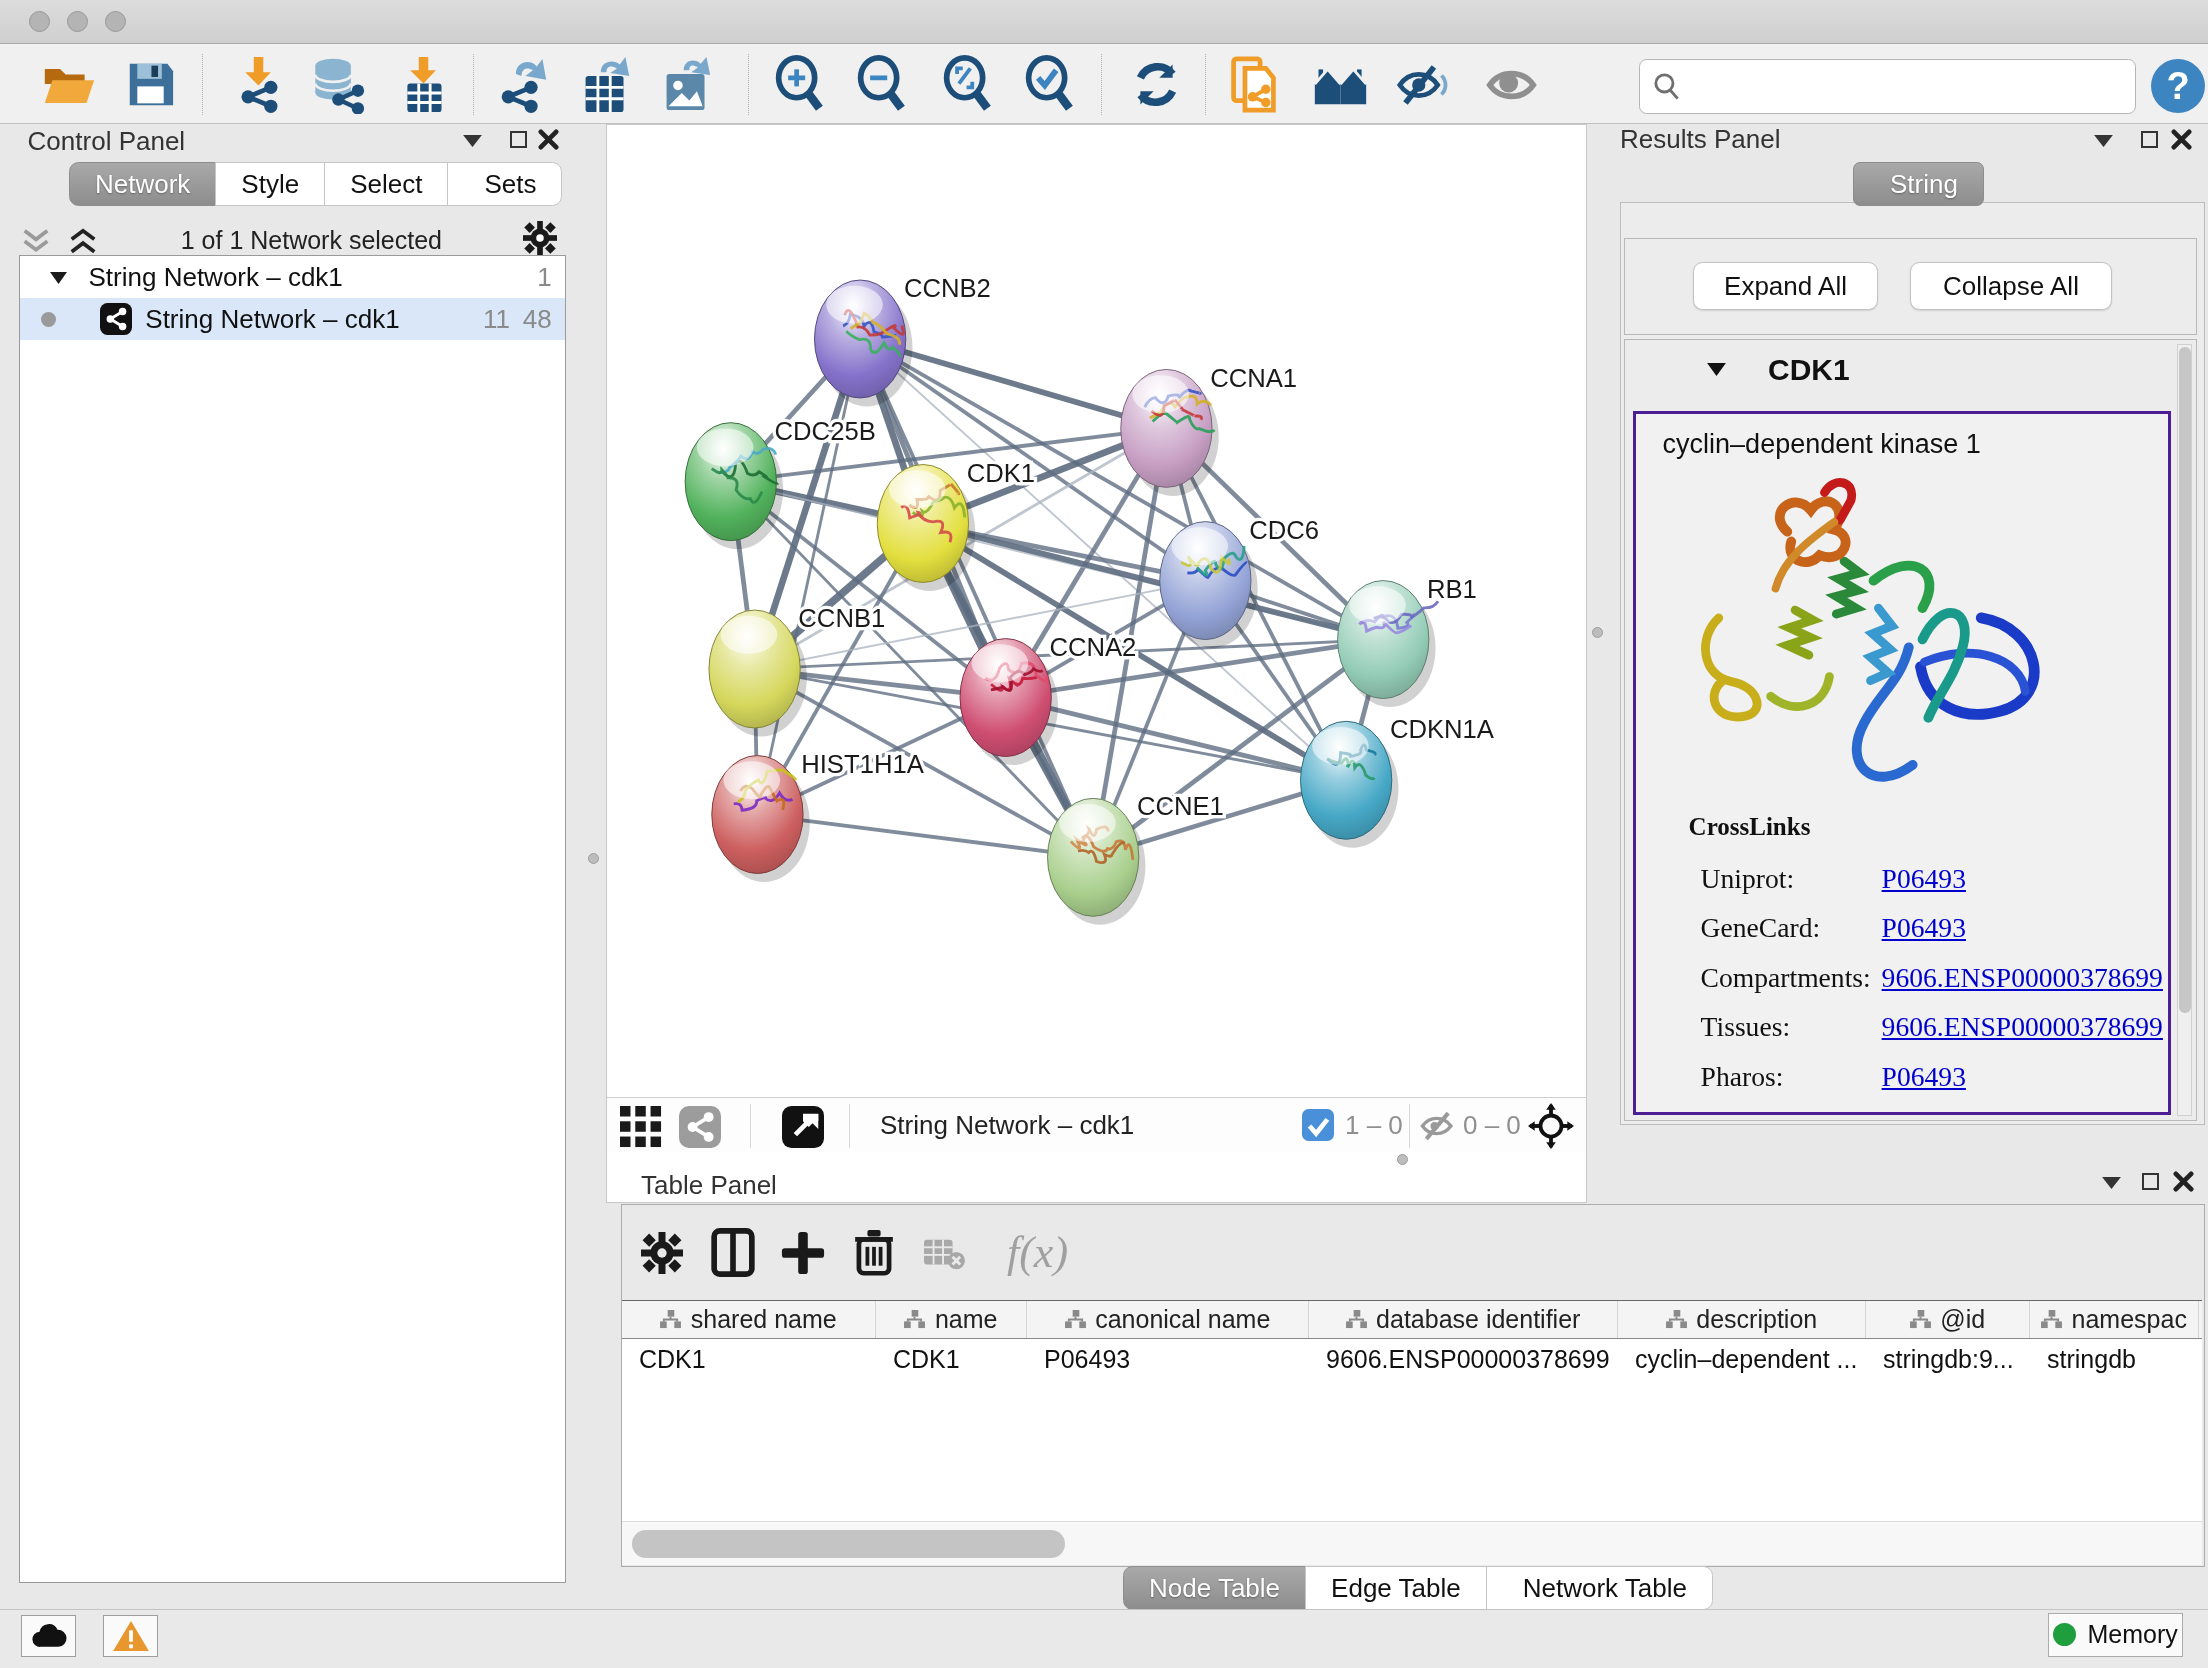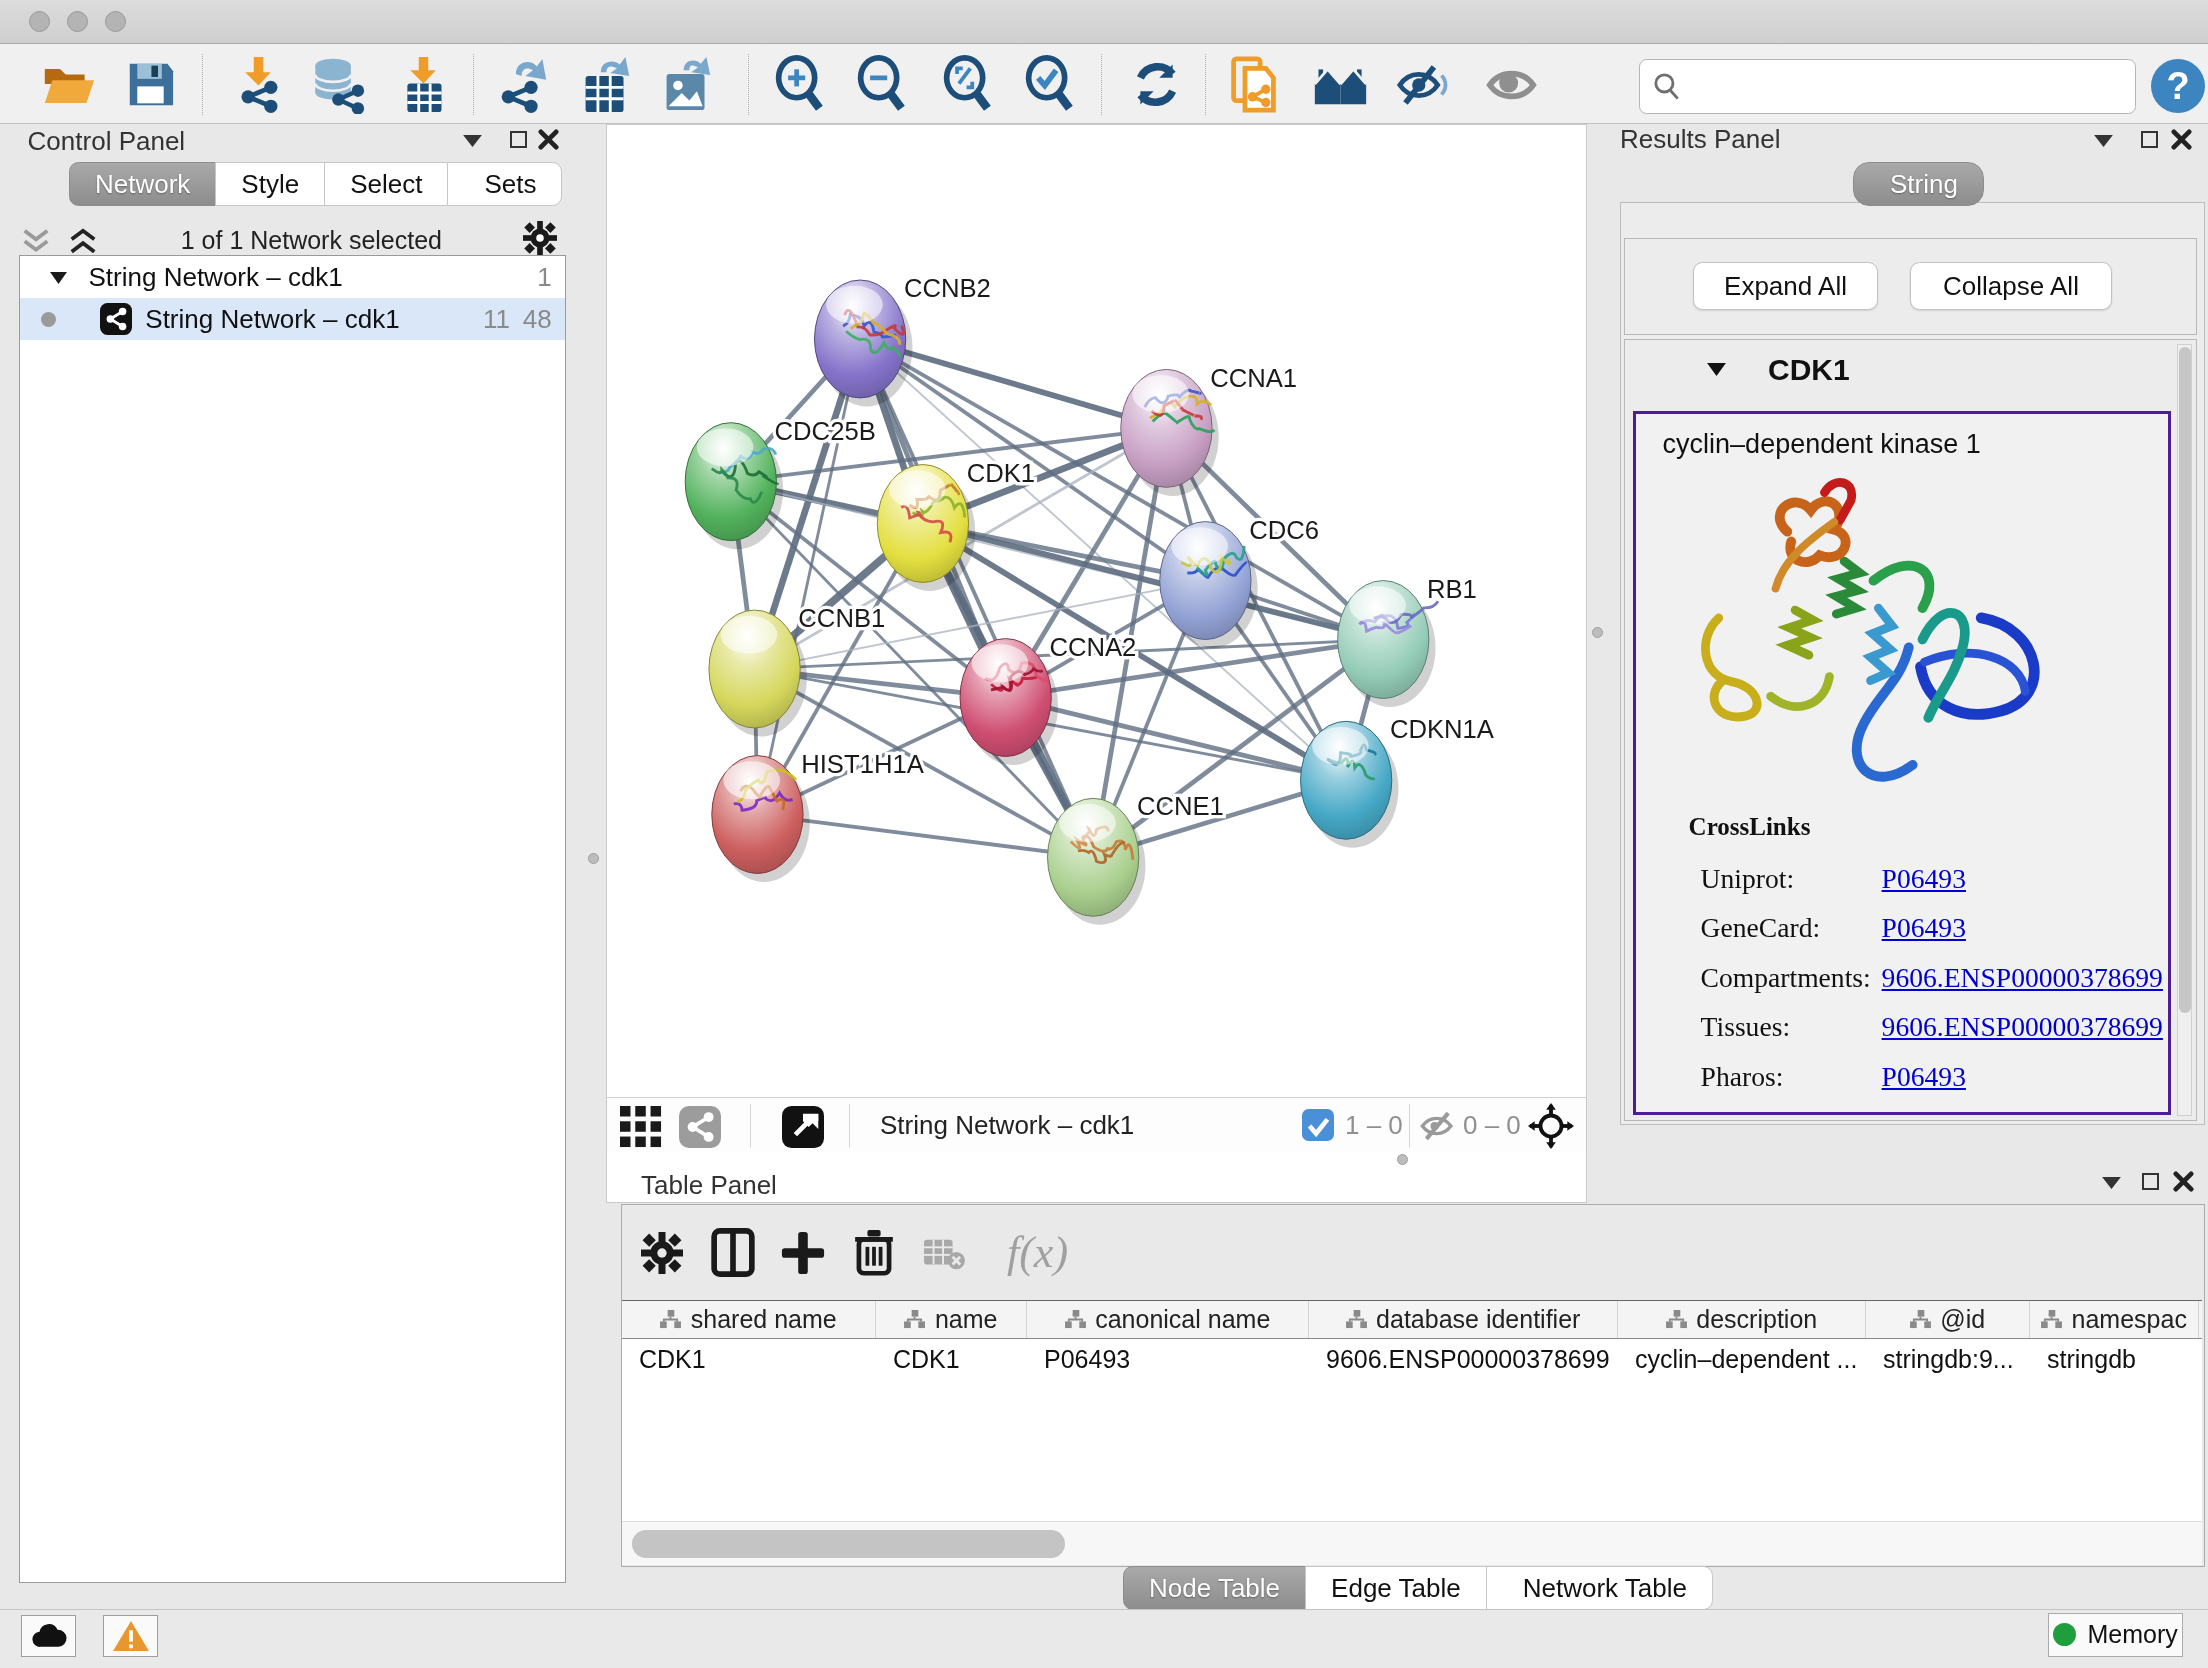--- a/index.html
+++ b/index.html
@@ -696,21 +696,21 @@
   </svg>
 <div class="abs" style="left:2141px;top:131px;width:17px;height:17px;border:2.9px solid #333"></div>
 <svg class="abs" style="left:2171px;top:129px" width="21" height="21" viewBox="0 0 22 22">
     <g stroke="#222" stroke-width="5" stroke-linecap="round">
       <line x1="3" y1="3" x2="19" y2="19"></line>
       <line x1="19" y1="3" x2="3" y2="19"></line>
     </g>
   </svg>
 
 <div class="tabs-row" style="left:1854px;top:162px;z-index:3">
-  <div class="tab selected first last" style="border-radius:16px">String</div>
+  <div class="tab selected first last" style="border-radius:7px">String</div>
 </div>
 <div class="rp-box"></div>
 
 <div class="rp-expandbox">
   <div class="rp-btn" style="left:68px;width:185px">Expand All</div>
   <div class="rp-btn" style="left:285px;width:202px">Collapse All</div>
 </div>
 
 <div class="rp-section">
   <div class="rp-sec-header">

